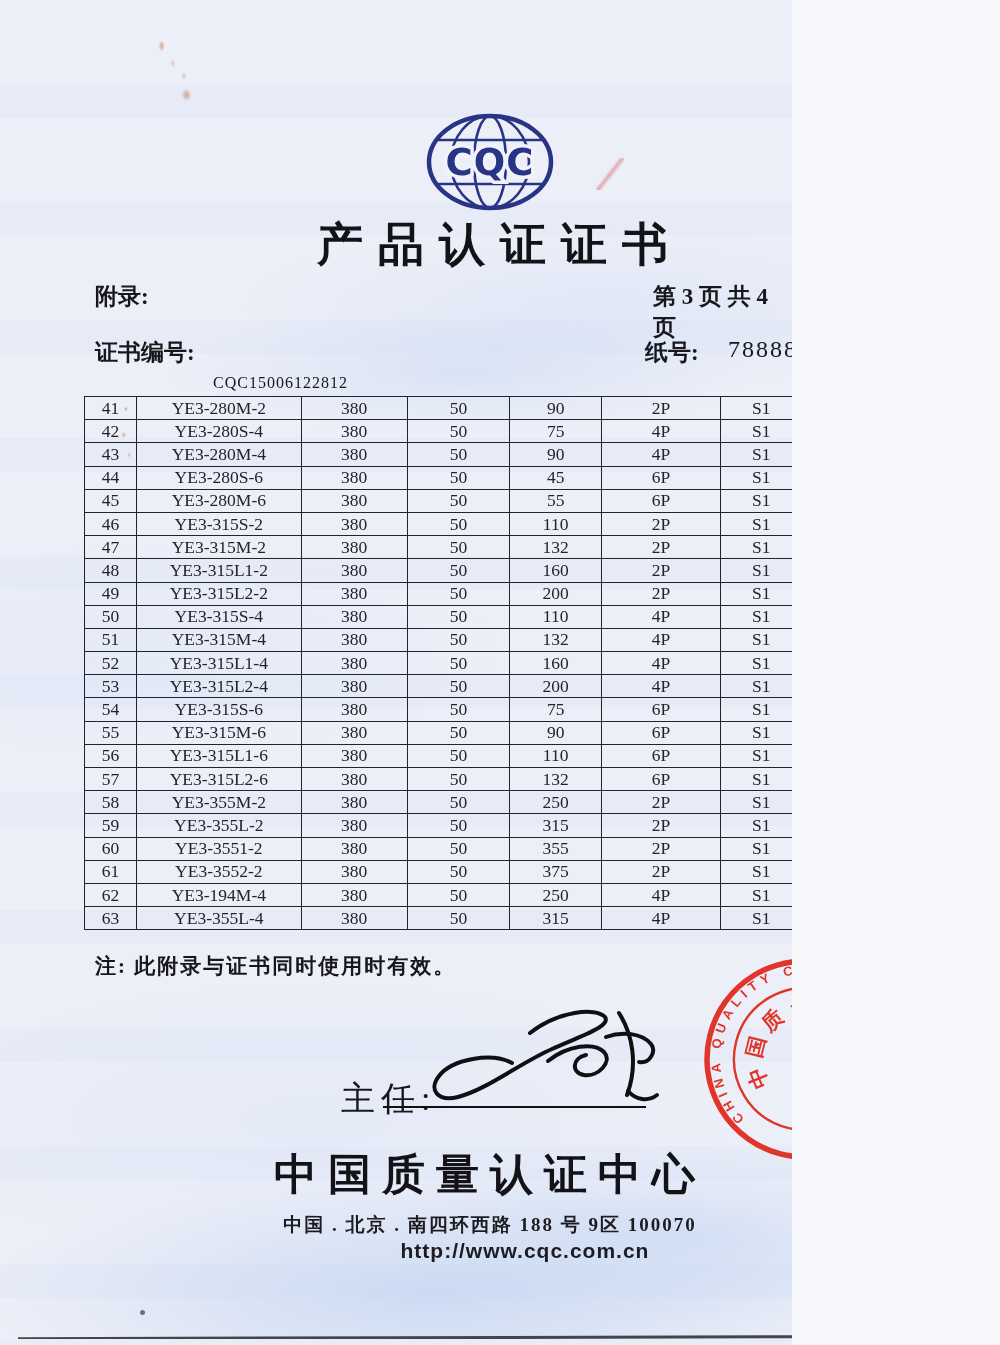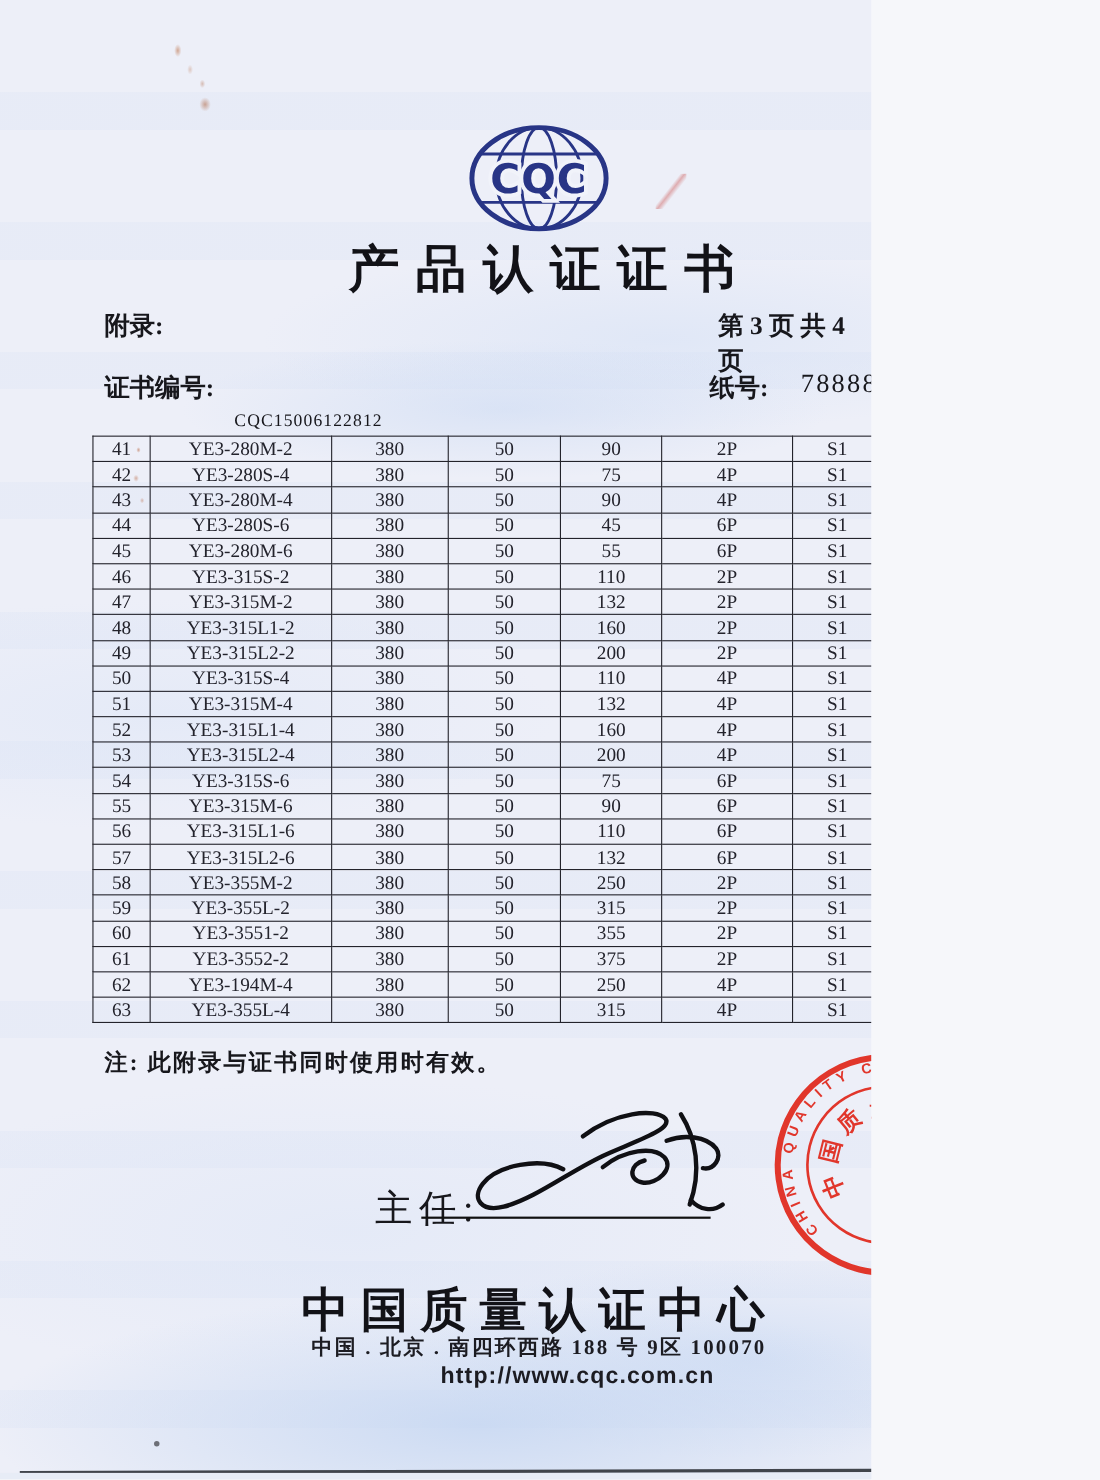--- a/index.html
+++ b/index.html
@@ -43,21 +43,21 @@
   #signature{left:400px;top:1005px;width:270px;height:105px;}
   .sig{stroke:#101014;fill:none;stroke-width:4;stroke-linecap:round;stroke-linejoin:round;}
   
   #stamp{left:701px;top:955px;width:208px;height:208px;opacity:.92;}
   .stamp-ring{fill:none;}
   .stamp-en{font-family:"Liberation Sans",sans-serif;font-weight:bold;font-size:13px;letter-spacing:1.5px;}
   .stamp-cn{font-size:21px;font-weight:bold;text-anchor:middle;dominant-baseline:central;
     font-family:"Liberation Sans",sans-serif;}
   
   #org-name{left:0;top:1146px;width:980px;text-align:center;font-size:43px;font-weight:bold;
-    letter-spacing:11px;font-family:"Liberation Sans",sans-serif;color:#121217;margin-top:16px;}
+    letter-spacing:11px;font-family:"Liberation Sans",sans-serif;color:#121217;}
   #address{left:0;top:1212px;width:980px;text-align:center;font-size:19px;font-weight:bold;
     letter-spacing:2px;font-family:Liberation Serif, serif;color:#1c1c22;}
   #website{left:0;top:1239px;width:980px;text-align:center;font-size:21px;font-weight:bold;
     letter-spacing:1px;font-family:"Liberation Sans",sans-serif;color:#1c1c22;margin-left:35px;}
   
   #right-edge{left:982px;top:-15px;width:60px;height:1420px;background:#fcfcfd;
     border-left:2px solid #b9bec9;transform:rotate(.75deg);transform-origin:top left;}
   #bottom-edge{left:18px;top:1336px;width:928px;height:3px;background:#41454c;transform:rotate(-.15deg);}
   #below-strip{left:0;top:1339px;width:1000px;height:6px;background:#e7ecf6;}
   .stain{pointer-events:none;}

